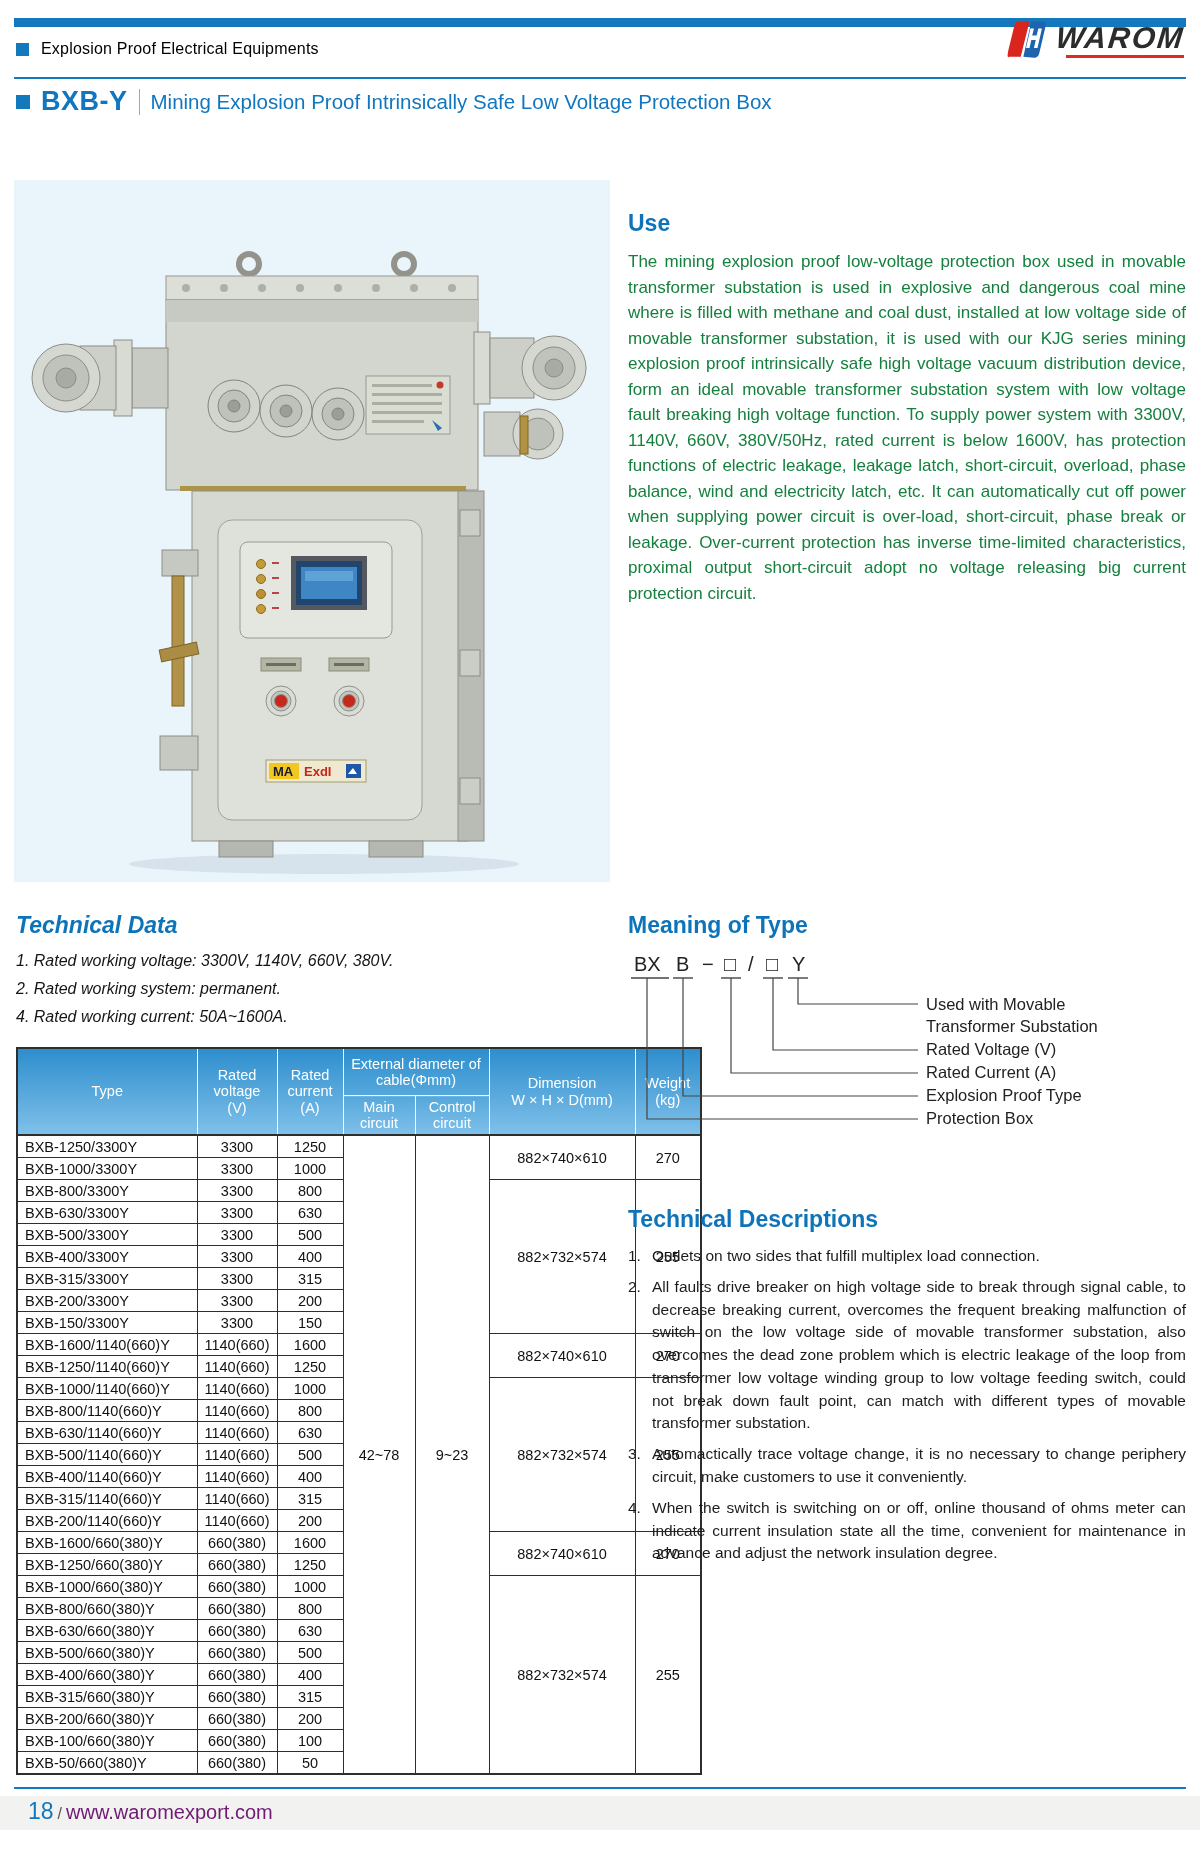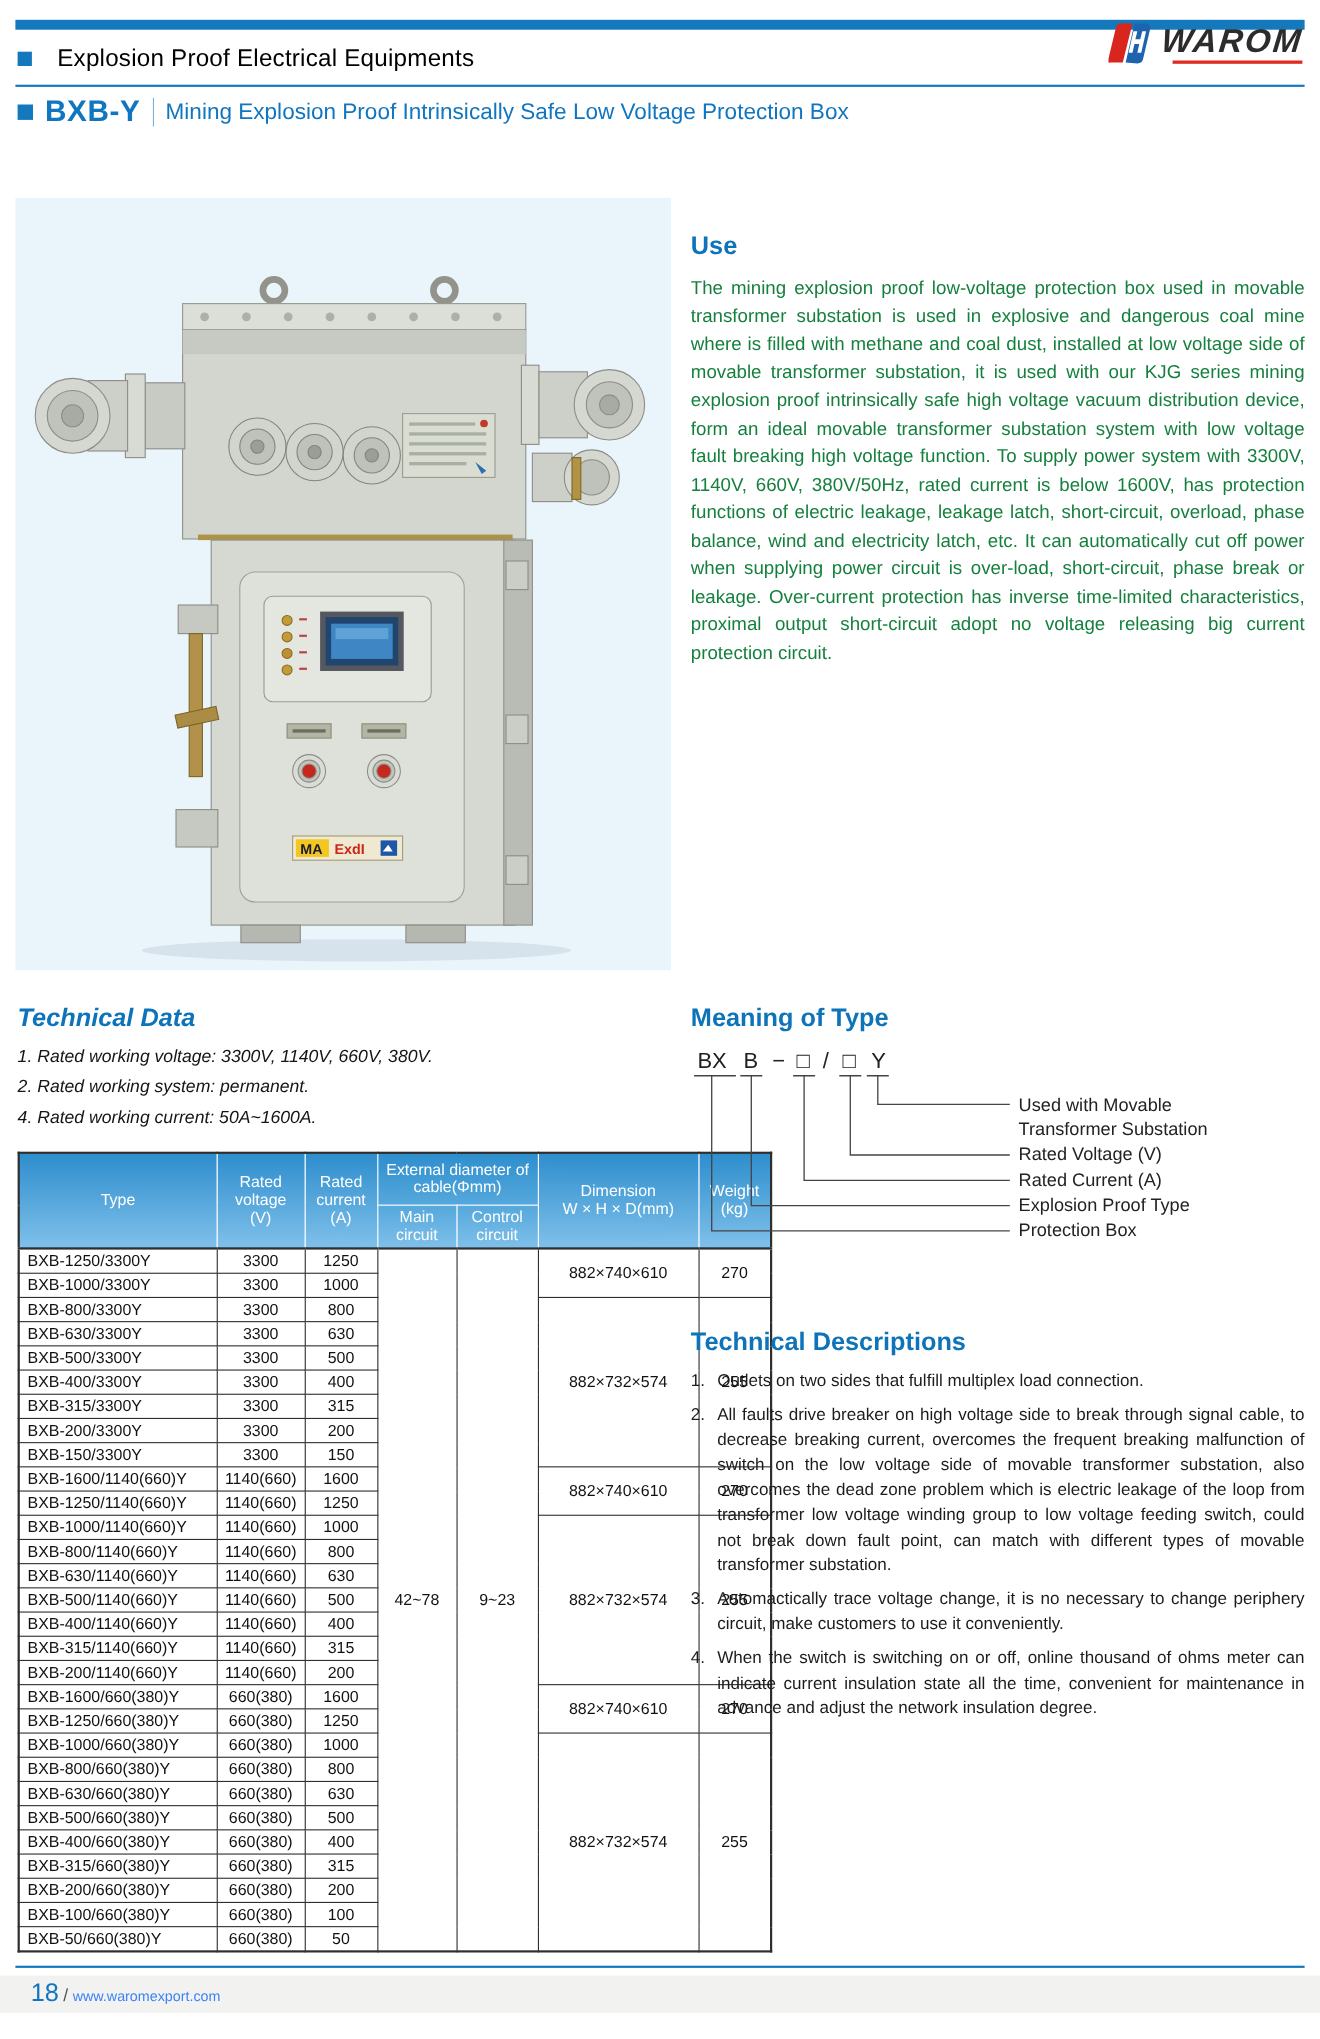--- a/index.html
+++ b/index.html
@@ -1,22 +1,22 @@
 <!DOCTYPE html>
 <html><head>
 <meta charset="utf-8">
 <title>Catalog Page</title>
 <style>
   html,body{margin:0;padding:0;background:#fff;}
   .page{position:relative;width:1200px;height:1854px;background:#fff;overflow:hidden;
         font-family:"Liberation Sans",sans-serif;color:#1d1d1d;}
   
   .topbar{position:absolute;left:14px;top:18px;width:1172px;height:9px;background:#1478bd;}
-  .tagline{position:absolute;left:16px;top:40px;display:flex;align-items:center;gap:23px;
-           font-size:22px;color:#000;letter-spacing:.2px;}
+  .tagline{position:absolute;left:16px;top:40px;display:flex;align-items:center;gap:12px;
+           font-size:16px;color:#000;letter-spacing:.2px;}
   .sq{display:inline-block;background:#1478bd;}
   .sq13{width:13px;height:13px;}
   .sq14{width:14px;height:14px;}
   .logo{position:absolute;right:16px;top:18px;display:flex;align-items:center;gap:7px;}
   .brand-wrap{display:flex;flex-direction:column;}
   .brand{font-size:30px;font-weight:bold;font-style:italic;color:#2c2c2c;letter-spacing:2px;
          transform:skewX(-6deg);line-height:1.05;}
   .brand-underline{height:3px;background:#e02b20;margin-top:2px;margin-left:10px;}
   .divider1{position:absolute;left:14px;top:77px;width:1172px;height:2px;background:#1478bd;}
   .title-row{position:absolute;left:16px;top:86px;display:flex;align-items:center;gap:11px;width:1170px;}
@@ -52,21 +52,21 @@
   .techdesc{position:absolute;left:628px;top:1206px;width:558px;}
   .desc-item{display:flex;margin-top:8px;font-size:15.5px;line-height:1.47;color:#1c1c1c;}
   .desc-item .num{flex:none;width:24px;}
   .desc-item .txt{flex:1;text-align:justify;}
   
   .footline{position:absolute;left:14px;top:1787px;width:1172px;height:2px;background:#1478bd;}
   .footband{position:absolute;left:0;top:1796px;width:1200px;height:34px;background:#f2f2f0;}
   .footer{position:absolute;left:28px;top:1798px;display:flex;align-items:baseline;gap:4px;justify-content:flex-end;}
   .footer .pg{font-size:23px;color:#1076bf;}
   .footer .sep{font-size:16px;color:#555;}
-  .footer .url{font-size:13px;color:#3b82f6;}
+  .footer .url{font-size:20px;color:#701a75;}
 </style>
 </head>
 <body>
 
 <div class="page">
 
   <div class="topbar"></div>
   <div class="tagline">
     <span class="sq sq13"></span>
     <span>Explosion Proof Electrical Equipments</span>

